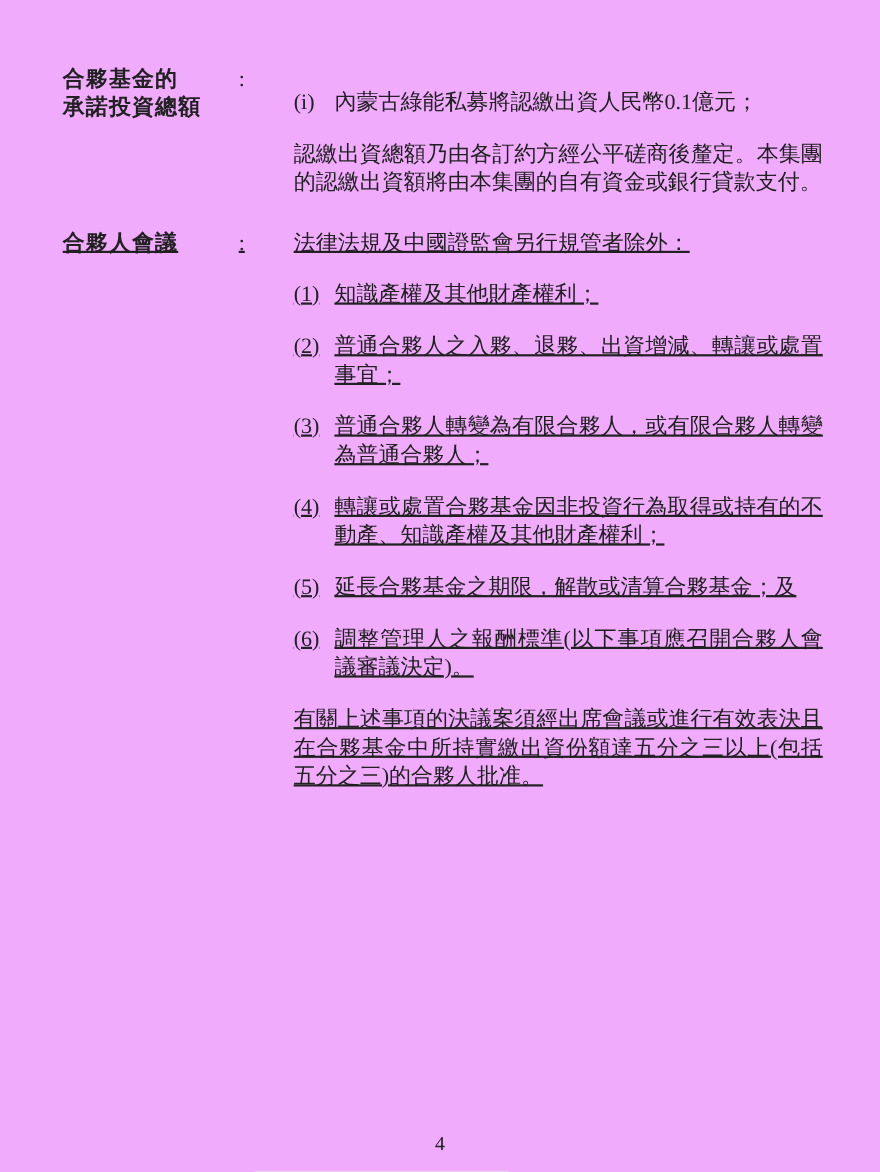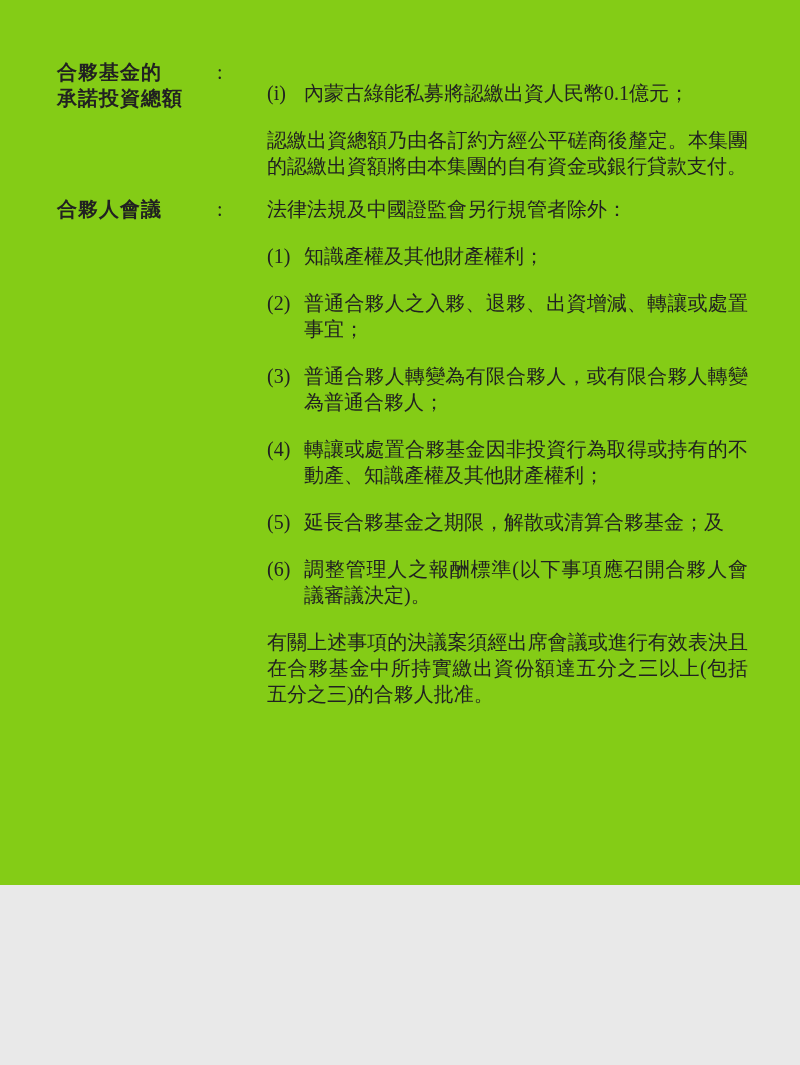--- a/index.html
+++ b/index.html
@@ -3,39 +3,40 @@
 <meta charset="utf-8">
 <style>
   html, body {
     margin: 0;
     padding: 0;
     background: #e9e9e9;
   }
   .page {
     position: relative;
     width: 800px;
-    height: 885px;
+    height: 1065px;
     margin: 0 auto;
-    background: #84cc16;
+    background: #f0abfc;
     color: #212121;
     font-family: "Liberation Serif", "DejaVu Serif", serif;
     font-size: 20px;
     line-height: 26px;
     overflow: hidden;
   }
   .content {
     padding: 59px 52px 0 57px;
   }
   .section-row {
     display: grid;
     grid-template-columns: 158px 52px 1fr;
     align-items: start;
   }
   .section-row + .section-row {
-    margin-top: 17px;
+    margin-top: 29px;
+    text-decoration: underline;
   }
   .label-cell {
     font-weight: 700;
     letter-spacing: 1px;
   }
   .label-line {
     white-space: nowrap;
   }
   .colon-cell {
     text-align: left;

